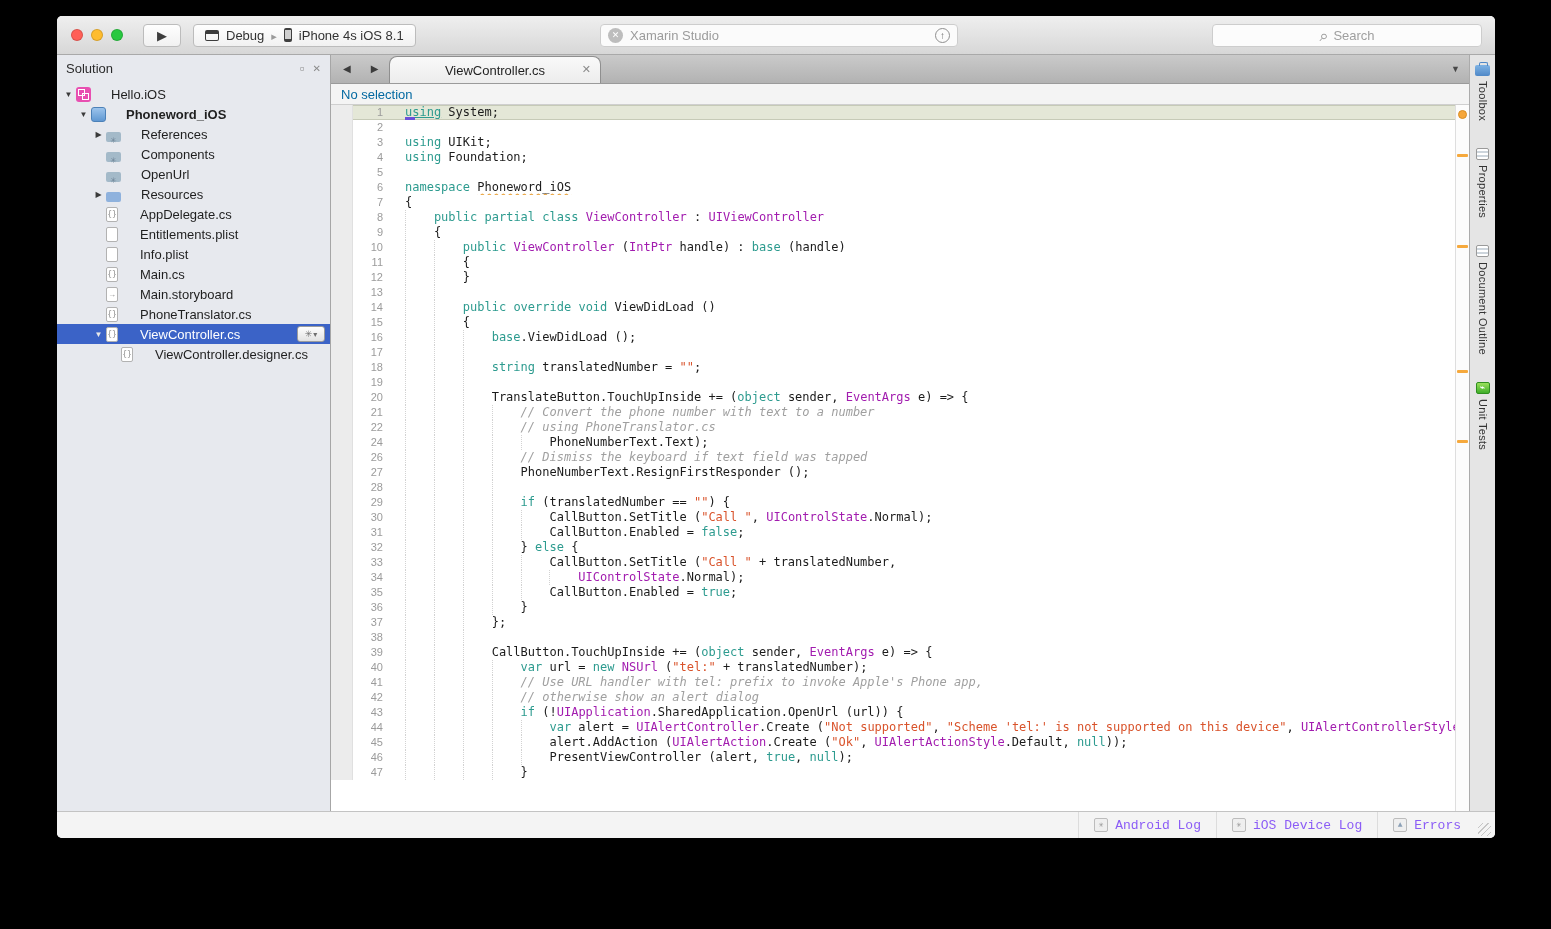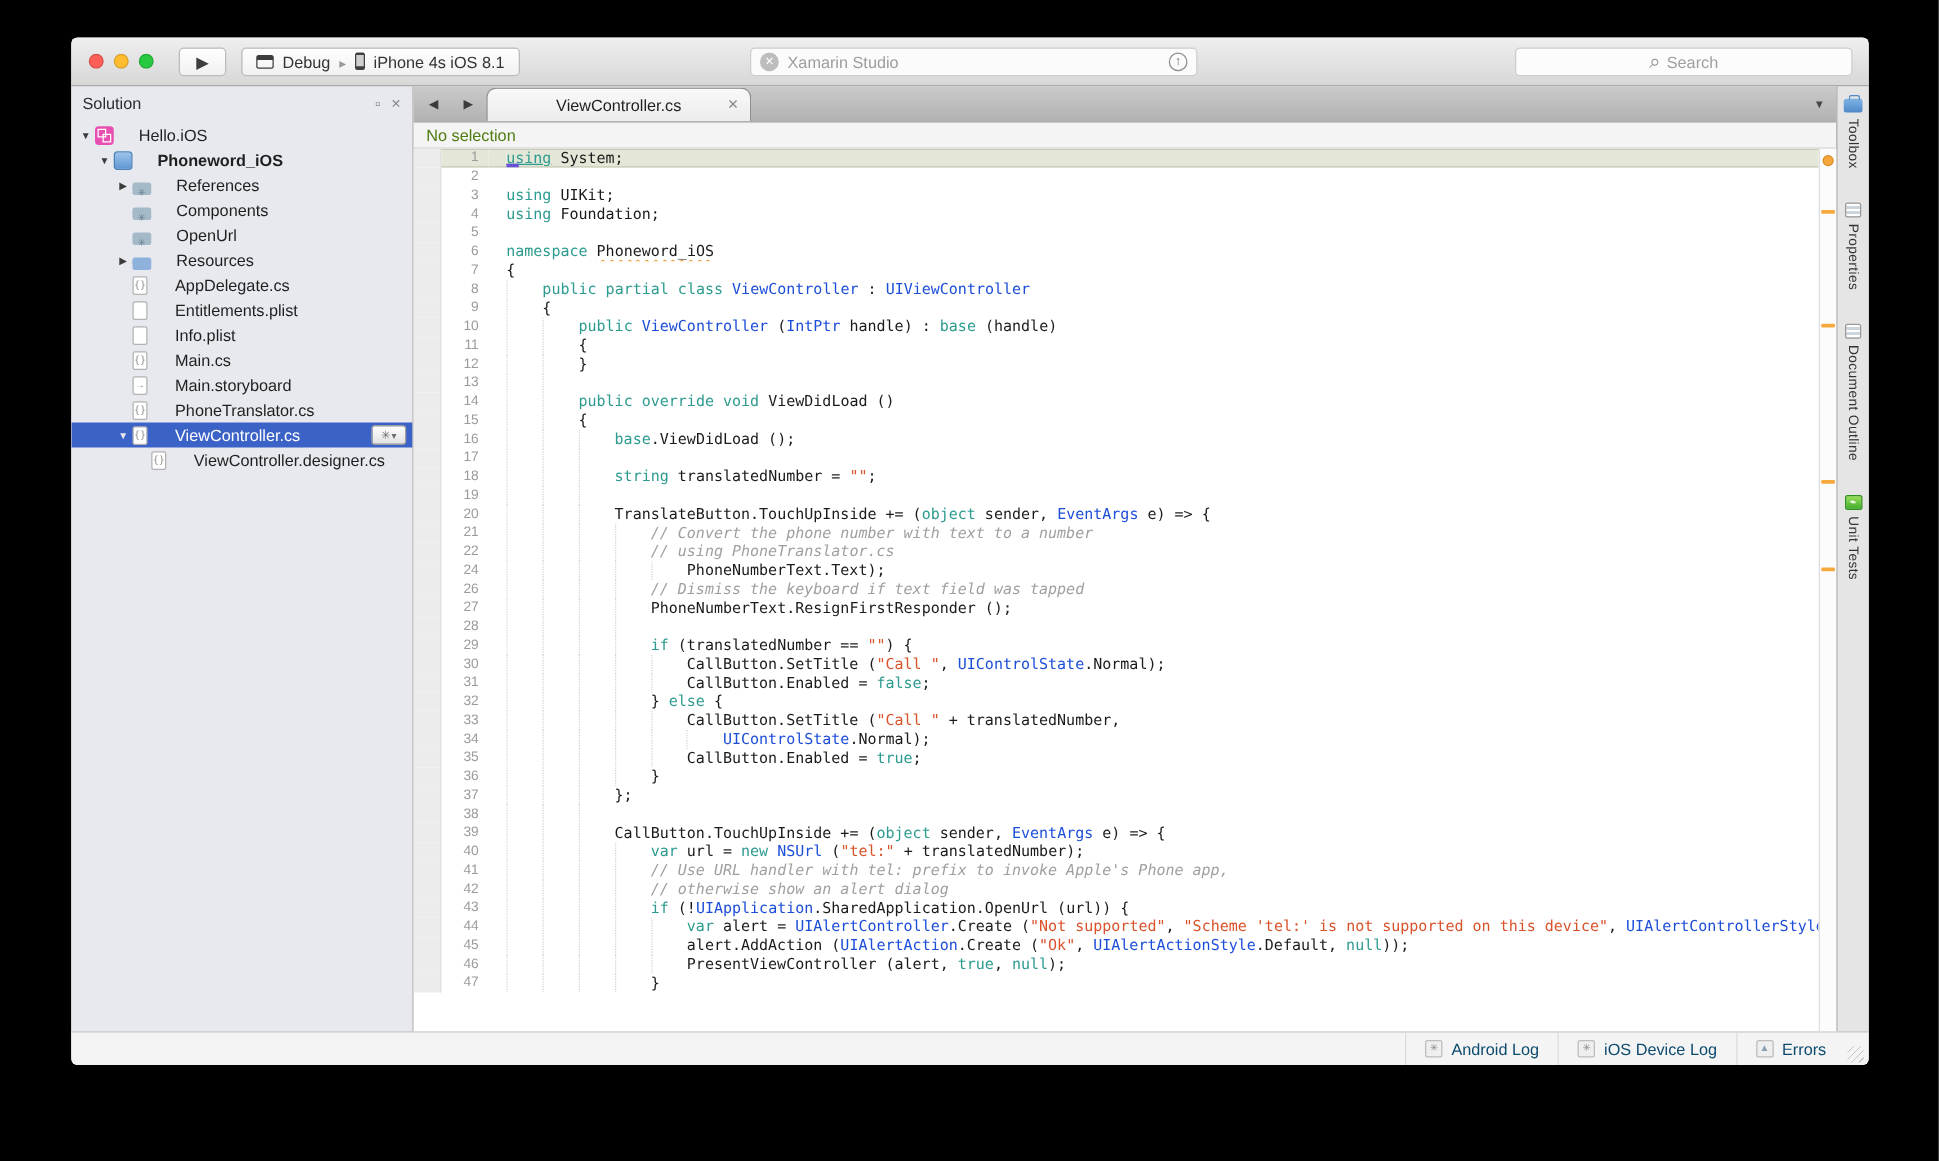--- a/index.html
+++ b/index.html
@@ -2,21 +2,21 @@
 <html><head>
 <meta charset="utf-8">
 <style>
   * { box-sizing: border-box; }
   html,body { margin:0; padding:0; }
   body {
     width:1551px; height:929px; background:#000;
     font-family:"Liberation Sans", sans-serif; position:relative; overflow:hidden;
   }
   .window {
-    position:absolute; left:57px; top:30px; width:1438px; height:822px;
+    position:absolute; left:57px; top:16px; width:1438px; height:822px;
     border-radius:5px; overflow:hidden; background:#fff;
     box-shadow:0 22px 60px rgba(0,0,0,.55);
     display:flex; flex-direction:column;
   }
   
   .toolbar {
     height:39px; flex:none; background:linear-gradient(#efefef,#d7d7d7);
     border-bottom:1px solid #a9a9a9; position:relative;
     display:flex; align-items:center;
   }
@@ -95,32 +95,32 @@
   .nav { position:absolute; left:12px; top:8px; display:flex; gap:20px; color:#3c3c3c; font-size:10px; }
   .gl-left::before { content:"◀"; } .gl-right::before { content:"▶"; }
   .tab { margin-left:58px; width:212px; height:27px;
     background:linear-gradient(#f9f9f9,#ececec); border:1px solid #8f8f8f; border-bottom:none;
     border-radius:8px 8px 0 0; display:flex; align-items:center; justify-content:center;
     position:relative; font-size:13px; color:#1f1f1f; }
   .tab-close { position:absolute; right:9px; top:6px; color:#8a8a8a; font-size:11px; }
   .tab-drop { position:absolute; right:9px; top:9px; color:#484848; font-size:9px; }
   .gl-down::before { content:"▼"; }
   .breadcrumb { height:21px; flex:none; background:#f4f4f4; border-bottom:1px solid #cfcfcf;
-    display:flex; align-items:center; padding-left:10px; font-size:13px; color:#4d7c0f; }
+    display:flex; align-items:center; padding-left:10px; font-size:13px; color:#0369a1; }
   .codewrap { flex:1; position:relative; overflow:hidden; background:#fff; }
   .lines { position:absolute; left:0; top:0; right:14px; bottom:0; overflow:hidden; }
   .line { height:15px; display:flex; }
   .bp { width:22px; flex:none; background:#ececec; border-right:1px solid #e0e0e0; }
   .num { width:38px; flex:none; text-align:right; padding-right:8px; color:#9b9b9b;
     font-size:11px; line-height:15px; font-family:"Liberation Sans",sans-serif; }
   .fold { width:14px; flex:none; }
   .codecell { flex:1; position:relative; white-space:pre; overflow:hidden;
     font-family:"DejaVu Sans Mono","Liberation Mono",monospace; font-size:12px; line-height:15px; color:#1b1b1b; }
   .line.hl .num, .line.hl .fold, .line.hl .codecell { background:#e4e7d7; box-shadow:inset 0 1px 0 #c6cab7, inset 0 -1px 0 #c6cab7; }
-  .k { color:#2d9b8f; } .t { color:#1d4ed8; } .s { color:#d9532b; }
+  .k { color:#2d9b8f; } .t { color:#a21caf; } .s { color:#d9532b; }
   .c { color:#9f9f9f; font-style:italic; }
   .u { color:#2d9b8f; text-decoration:underline; }
   .w { text-decoration:underline; text-decoration-style:wavy; text-decoration-color:#e9a23b; text-underline-offset:2px; }
   .ind { display:inline-block; width:4ch; height:15px; vertical-align:top; border-left:1px dotted #d2d2d2; }
   .caret { position:absolute; left:0; bottom:0; width:10px; height:3px; background:#6a4fd8; }
   .ruler { position:absolute; right:0; top:0; bottom:0; width:14px; background:#fcfcfc; border-left:1px solid #dedede; }
   .ruler-dot { position:absolute; left:2px; top:5px; width:9px; height:9px; border-radius:50%;
     background:#f6a73b; border:1px solid #d98e24; }
   .tick { position:absolute; left:1px; width:11px; height:3px; background:#f6a93c; border-radius:1px; }
   
@@ -131,21 +131,21 @@
   .ic-toolbox { width:15px; height:11px; background:linear-gradient(#7fb3e4,#4f88c7); border-radius:2px; position:relative; margin-top:3px; }
   .ic-toolbox::before { content:""; position:absolute; top:-3px; left:4px; width:7px; height:3px;
     border:1px solid #4f88c7; border-bottom:none; border-radius:2px 2px 0 0; }
   .ic-panel { width:13px; height:12px; border:1px solid #9a9a9a; border-radius:2px;
     background:repeating-linear-gradient(180deg,#fff 0 2px,#cdd5dc 2px 4px); }
   .ic-unit { width:14px; height:12px; background:linear-gradient(#9be05c,#3fae2a); border:1px solid #2f8f1f;
     border-radius:2px; color:#fff; font-size:8px; line-height:10px; text-align:center; font-weight:bold; }
   .ic-unit::before { content:"⌁"; }
   
   .statusbar { height:27px; flex:none; background:#f4f4f4; border-top:1px solid #c3c3c3;
-    display:flex; justify-content:flex-end; font-size:13px; color:#0c4a6e; }
+    display:flex; justify-content:flex-end; font-size:13px; color:#8b5cf6;font-family:Liberation Mono, monospace; }
   .sb-group { display:flex; align-items:center; gap:7px; padding:0 15px; height:100%; border-left:1px solid #dcdcdc; }
   .sicon { width:14px; height:14px; border:1px solid #bcbcbc; background:#efefef; border-radius:2px;
     text-align:center; font-size:8px; line-height:12px; color:#8c8c8c; flex:none; }
   .sicon.gear::before { content:"✳"; }
   .sicon.err::before { content:"▲"; color:#8ba0b6; }
   .grip { width:13px; height:13px; margin:0 4px 2px 2px; align-self:flex-end;
     background:repeating-linear-gradient(135deg,transparent 0 3px,#c6c6c6 3px 4px); }
 </style>
 </head>
 <body>

